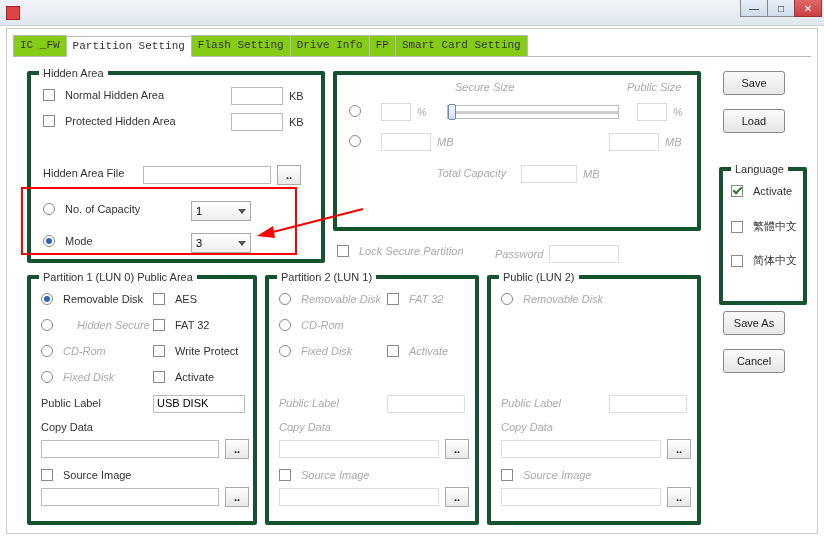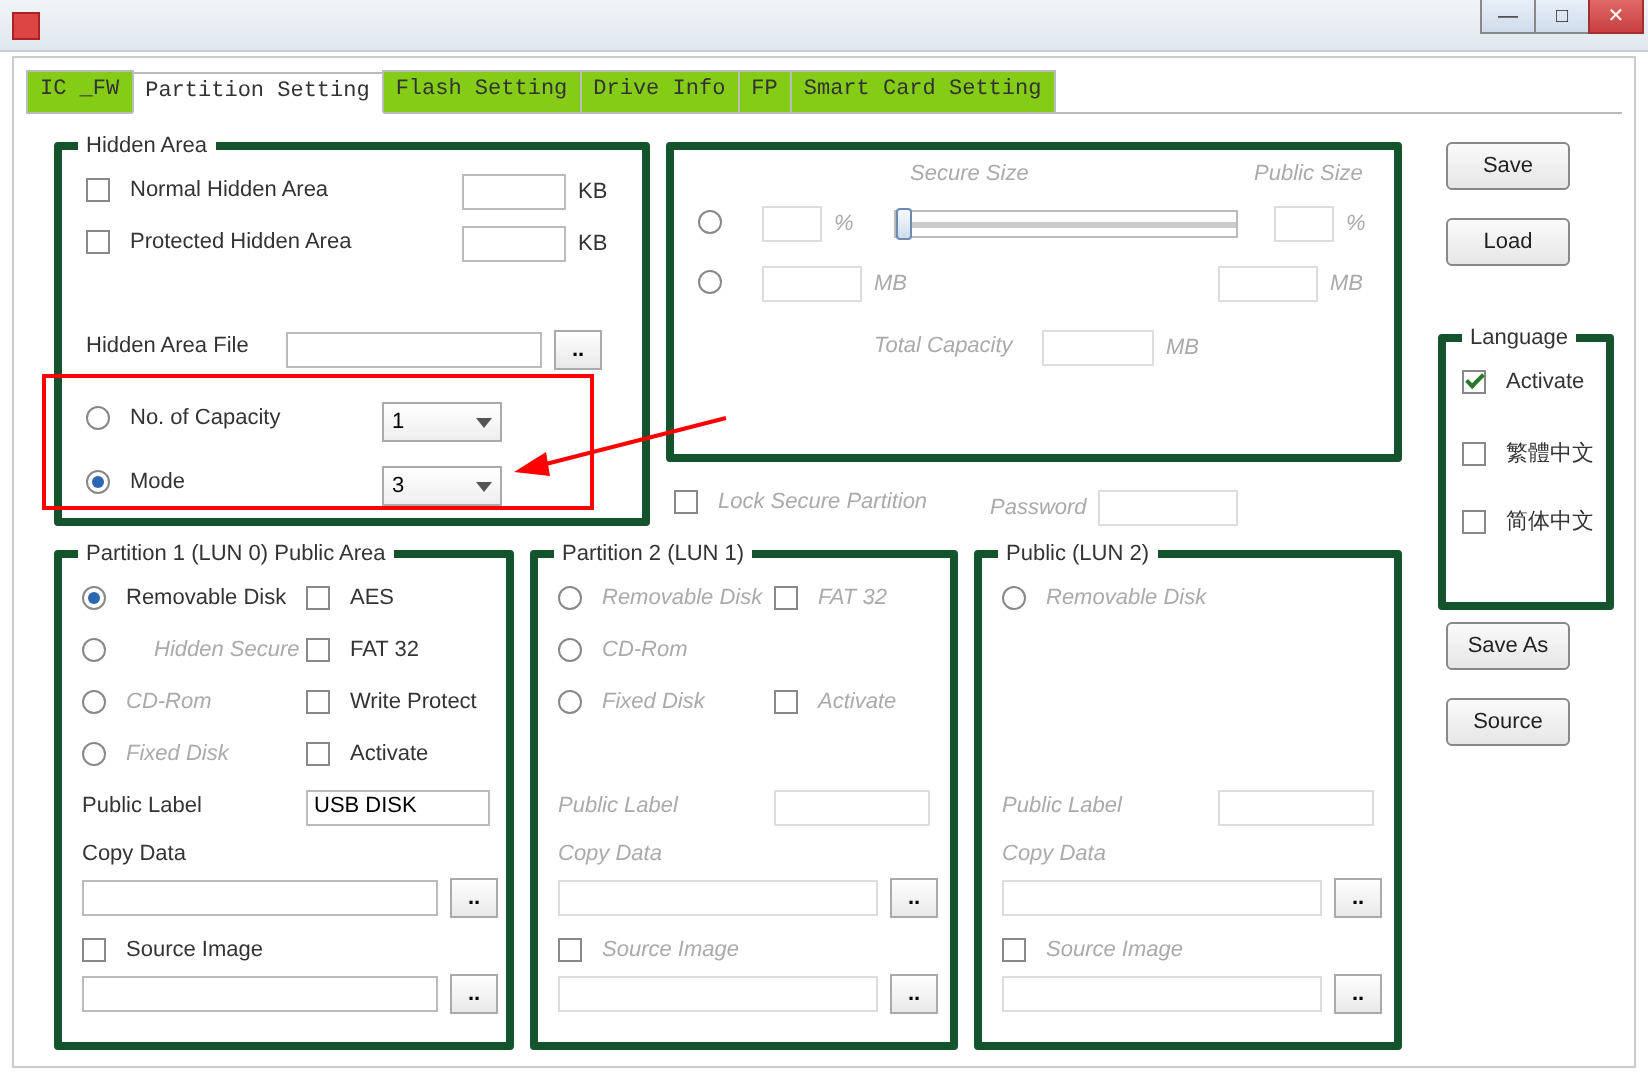--- a/index.html
+++ b/index.html
@@ -302,21 +302,21 @@
           <span class="chk"></span>
           <span class="lbl">繁體中文</span>
         </div>
       <div class="row" style="left:8px; top:82px;">
           <span class="chk"></span>
           <span class="lbl">简体中文</span>
         </div>
     </div>
     <div style="position:absolute; left:710px; top:254px; width:80px;">
       <div class="sidebtn" style="margin-bottom:14px;">Save As</div>
-      <div class="sidebtn">Source</div>
+      <div class="sidebtn">Cancel</div>
     </div>
 
     <div class="redbox" style="left:8px; top:130px; width:276px; height:68px;"></div>
     <svg class="arrow-anno" style="left:238px; top:146px;" width="120" height="40">
       <line x1="112" y1="6" x2="18" y2="30" stroke="#f00" stroke-width="2"></line>
       <polygon points="6,33 22,23 24,35" fill="#f00"></polygon>
     </svg>
 
   </div>
 </div>

